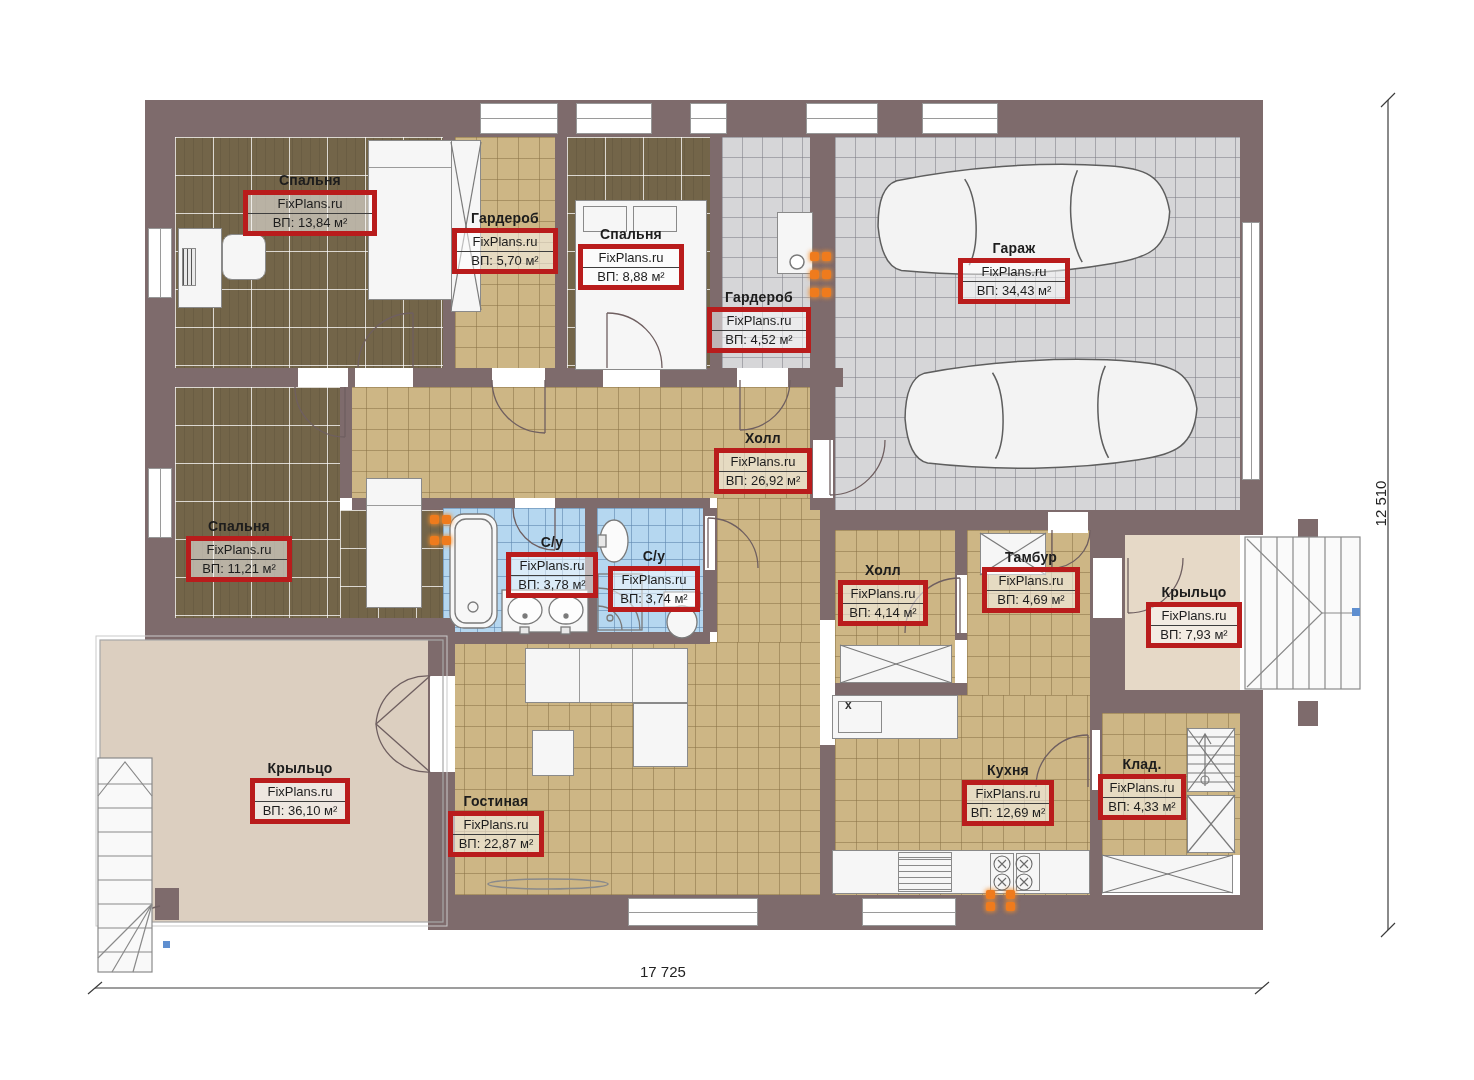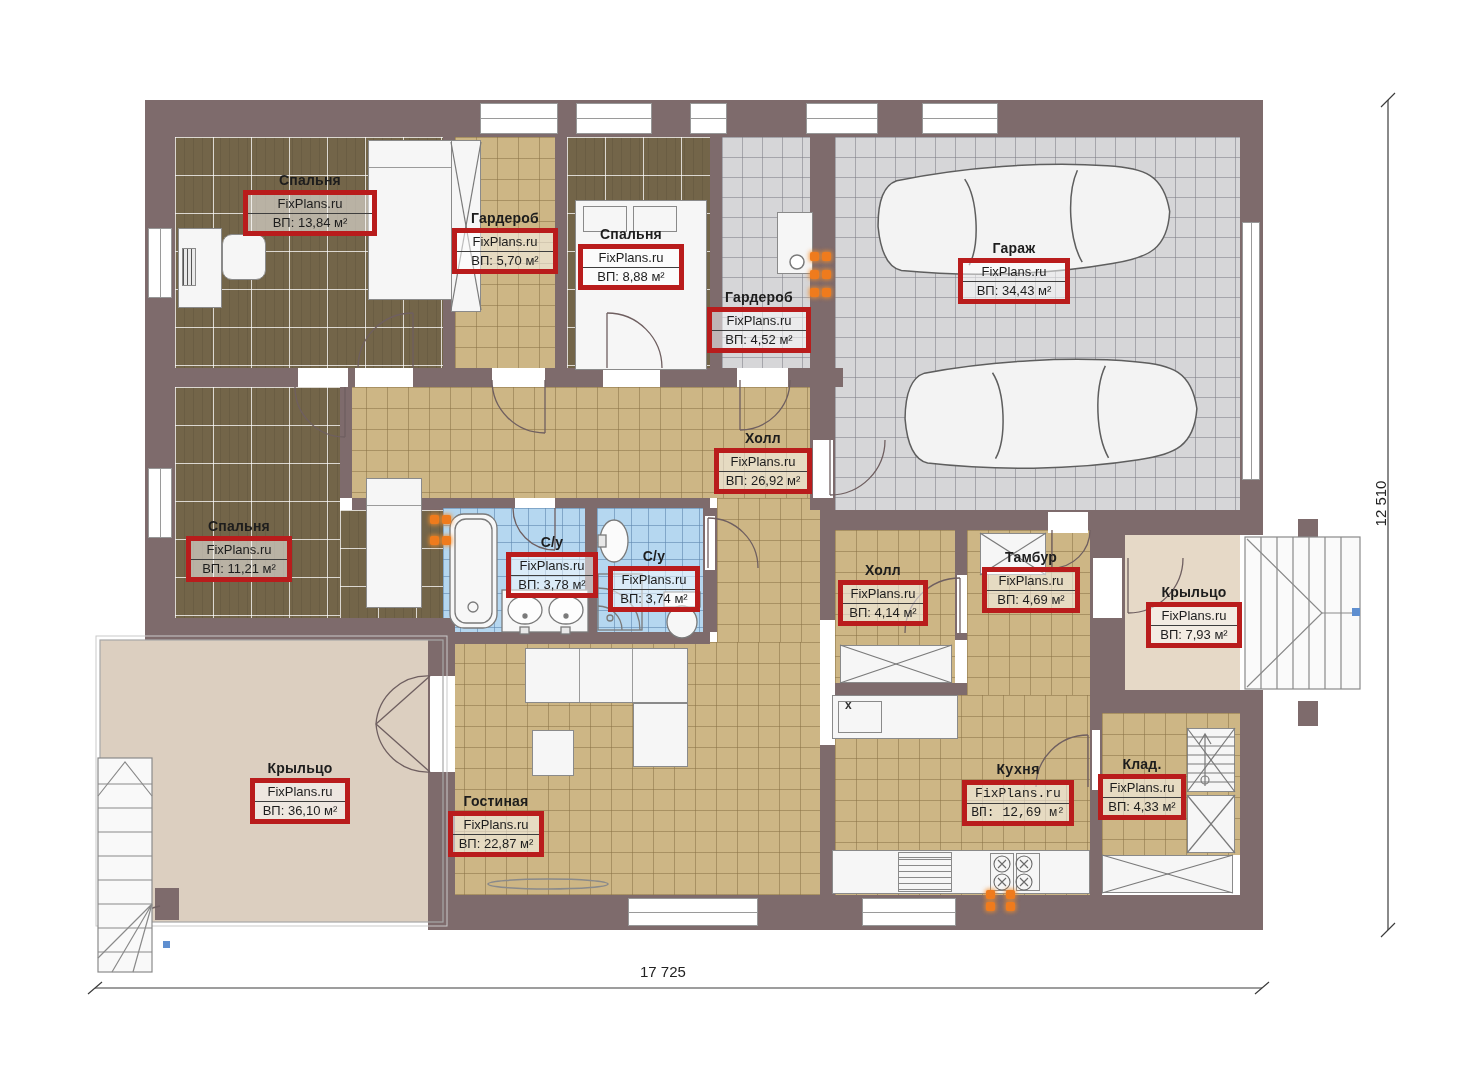--- a/index.html
+++ b/index.html
@@ -413,21 +413,21 @@
         <div class="ar">ВП: 36,10 м²</div>
       </div>
   </div>
   <div class="room-label" style="left:448px;top:793px;width:96px;">
     <div class="rname">Гостиная</div>
     <div class="lbox">
         <div class="wm">FixPlans.ru</div>
         <div class="ar">ВП: 22,87 м²</div>
       </div>
   </div>
-  <div class="room-label" style="left:962px;top:762px;width:112px;font-family:Liberation Mono, monospace;">
+  <div class="room-label" style="left:962px;top:762px;width:92px;">
     <div class="rname">Кухня</div>
     <div class="lbox">
         <div class="wm">FixPlans.ru</div>
         <div class="ar">ВП: 12,69 м²</div>
       </div>
   </div>
   <div class="room-label" style="left:1098px;top:756px;width:88px;">
     <div class="rname">Клад.</div>
     <div class="lbox">
         <div class="wm">FixPlans.ru</div>

